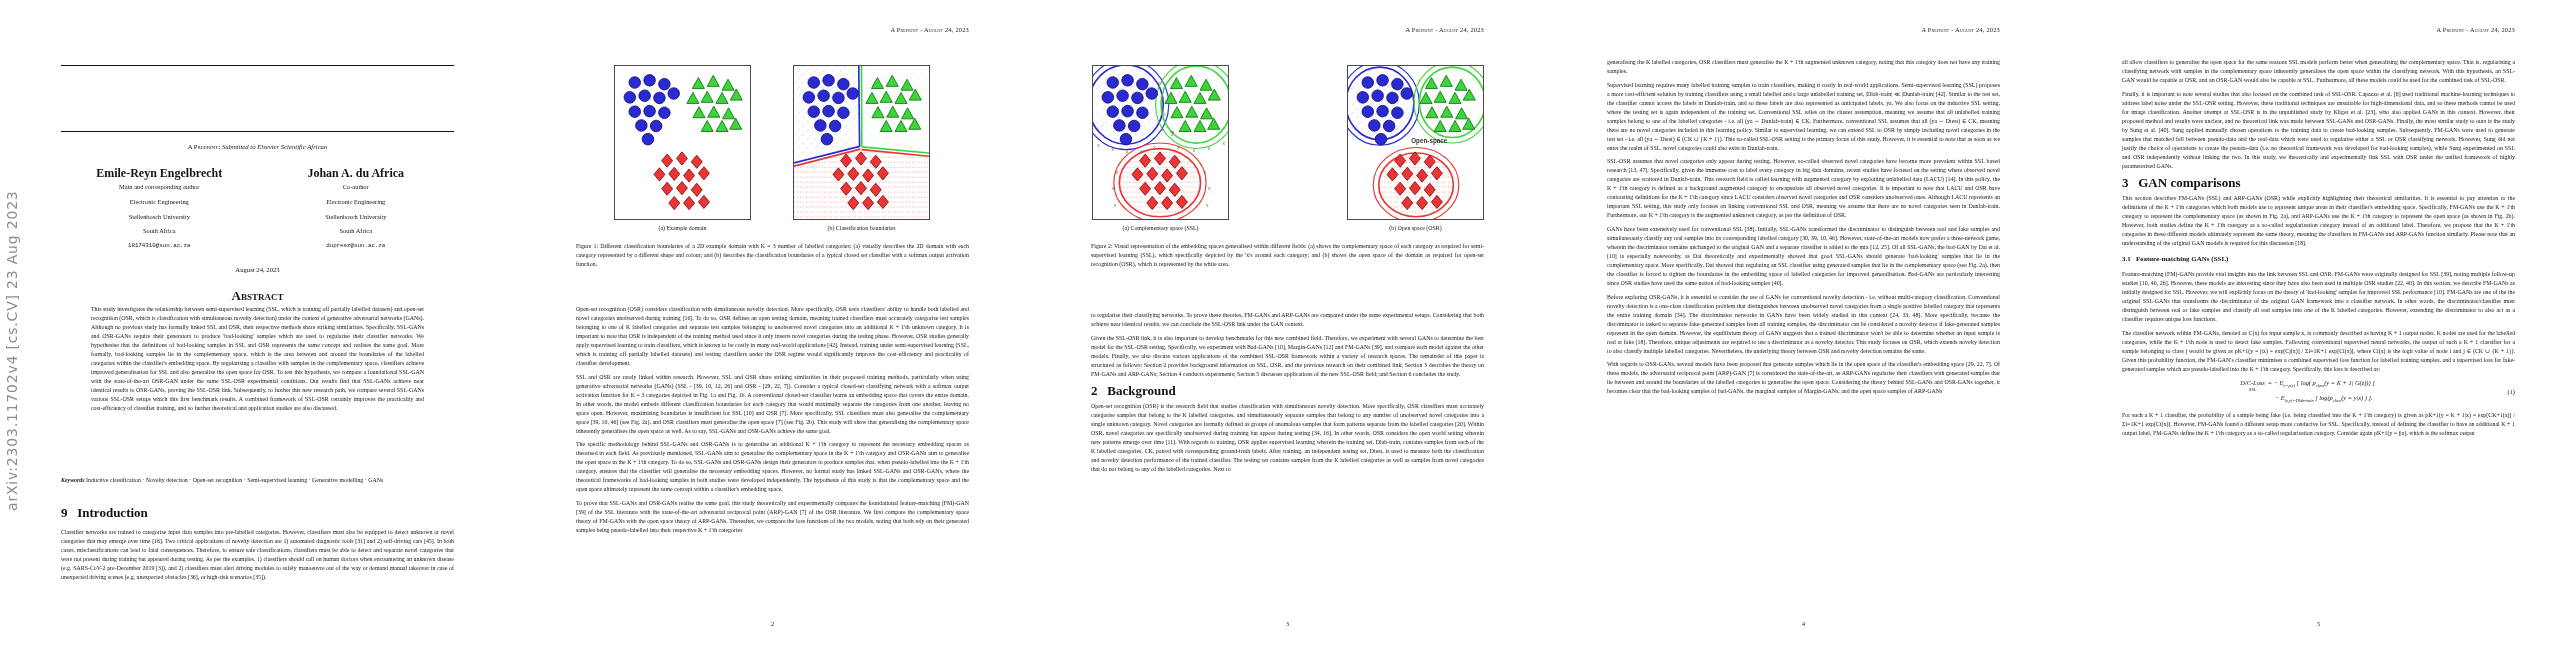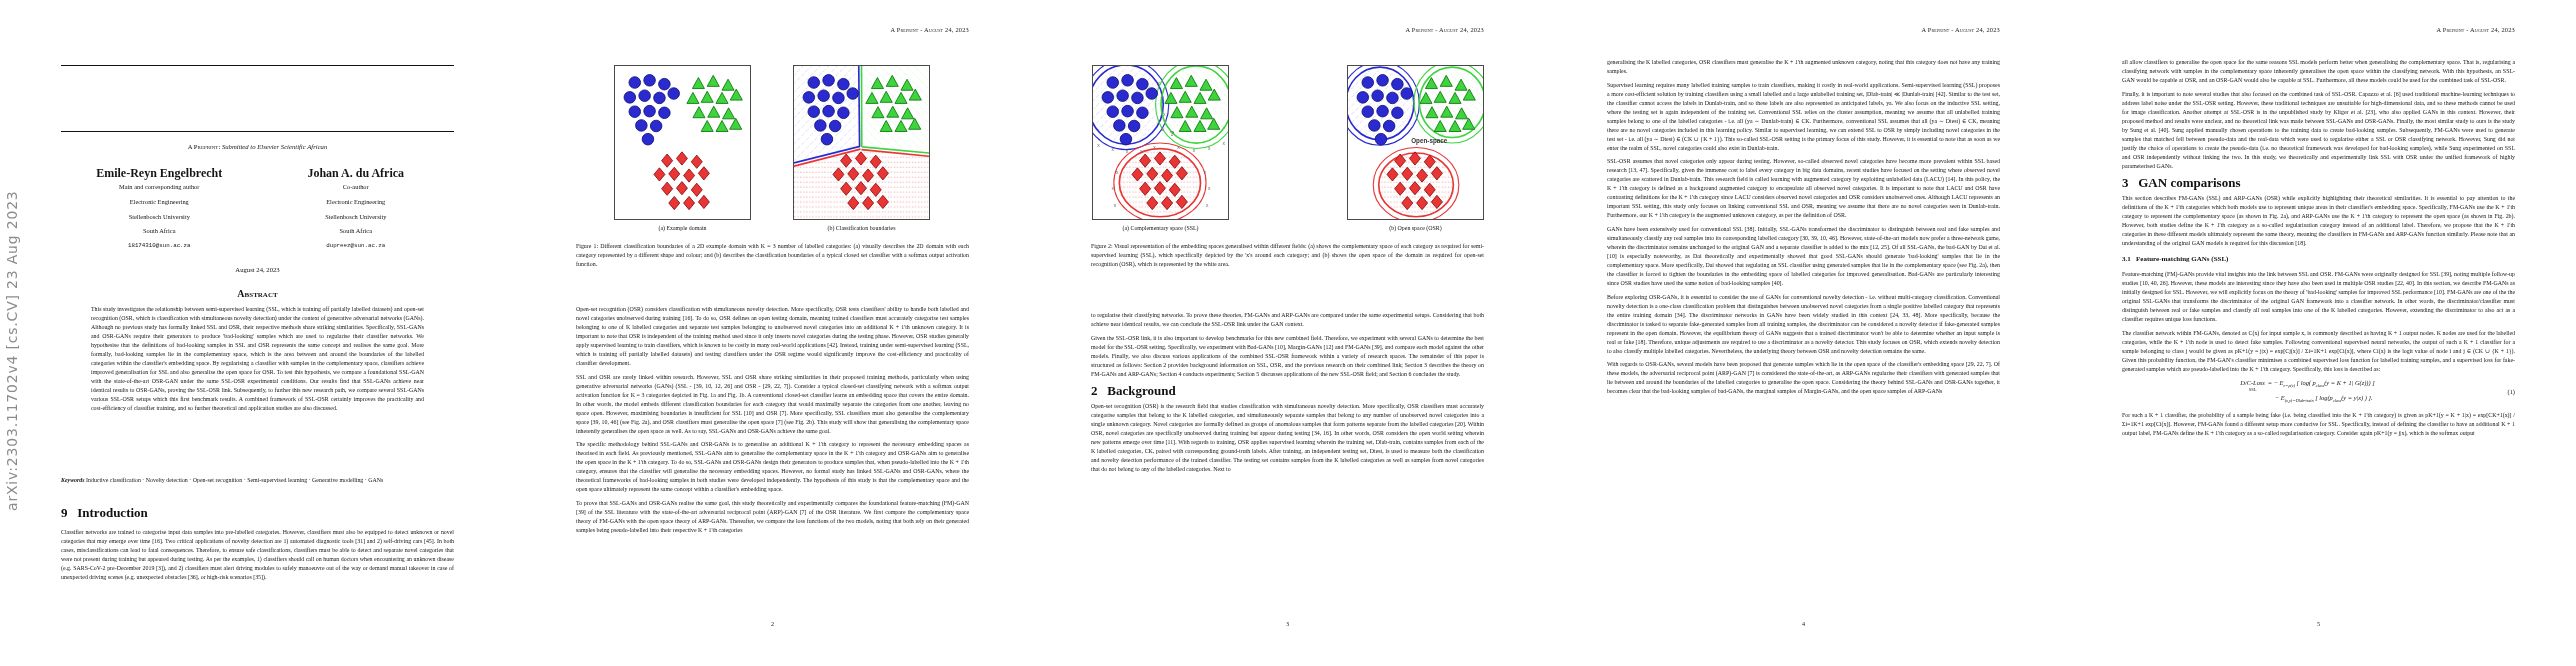--- a/index.html
+++ b/index.html
@@ -17,21 +17,21 @@
     font-variant:small-caps;font-size:13px;line-height:20px;letter-spacing:0.3px;color:#111;}
   .preprint-note{position:absolute;left:61px;width:393px;top:143px;text-align:center;font-size:6.7px;}
   .preprint-note .sc{font-variant:small-caps;}
   .preprint-note .it{font-style:italic;}
   .authors{position:absolute;left:61px;width:393px;top:167px;display:flex;}
   .author{flex:1;text-align:center;font-size:6.4px;line-height:14.7px;}
   .author .name{font-weight:bold;font-size:12px;line-height:13.3px;}
   .author .email{font-family:"Liberation Mono","DejaVu Sans Mono",monospace;font-size:5.8px;}
   .date-line{position:absolute;left:61px;width:393px;top:266px;text-align:center;font-size:6.7px;}
   .abs-head{position:absolute;left:61px;width:393px;top:288px;text-align:center;
-    font-variant:small-caps;font-weight:bold;font-size:10px;}
+    font-variant:small-caps;font-weight:bold;font-size:13px;}
   .abstract{position:absolute;left:91px;width:333px;top:305px;
     font-size:5.9px;line-height:9px;text-align:justify;}
   .keywords{position:absolute;left:61px;width:393px;top:476px;font-size:5.9px;line-height:9px;text-align:justify;}
   .kw-label{font-weight:bold;font-style:italic;}
   .sec-head{font-weight:bold;font-size:13px;white-space:pre-wrap;color:#111;}
   .subsec-head{font-weight:bold;font-size:7px;white-space:pre-wrap;color:#111;}
   .p1-sec1{position:absolute;left:61px;width:393px;top:505px;}
   .p1-intro{position:absolute;left:61px;width:393px;top:528px;
     font-size:5.9px;line-height:9px;text-align:justify;}
   

